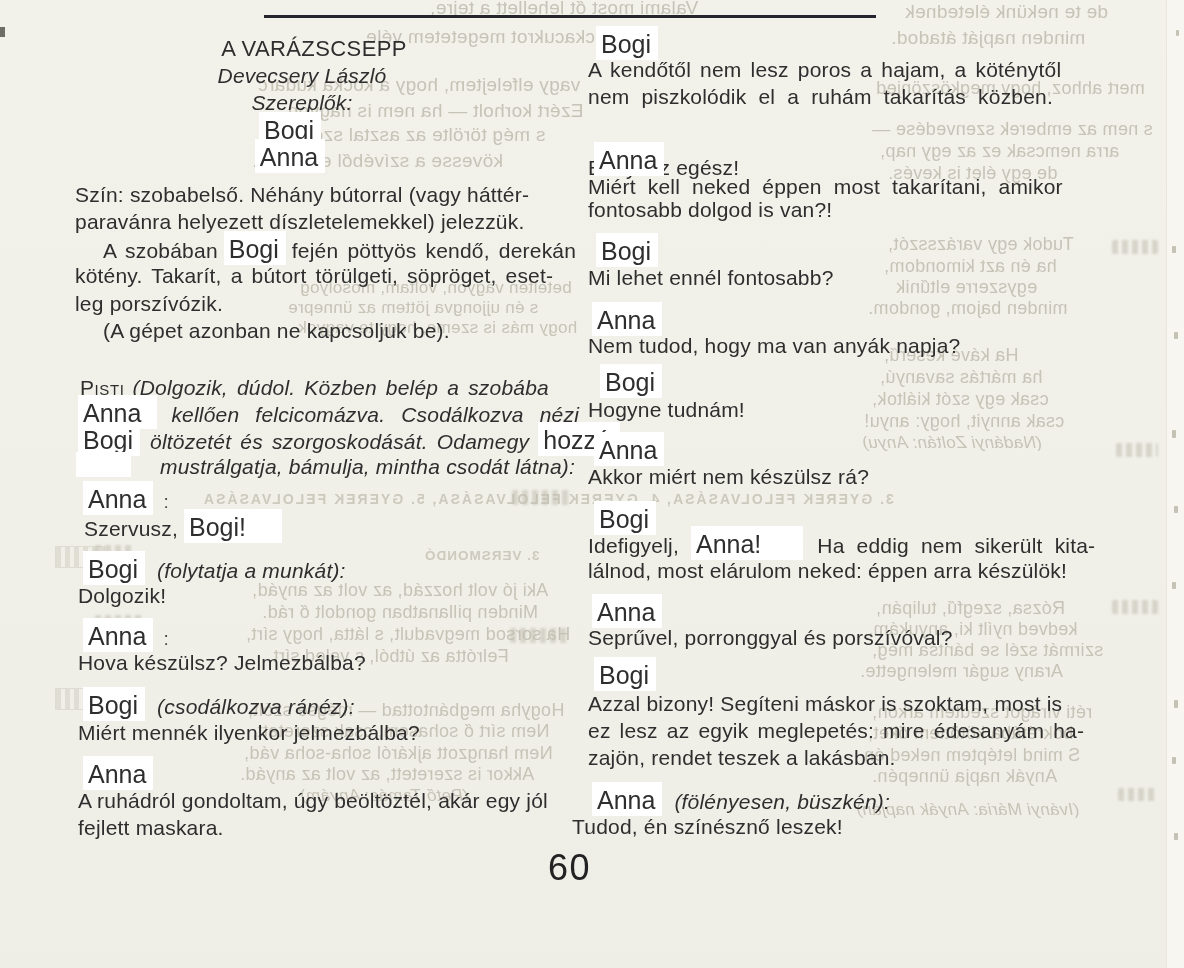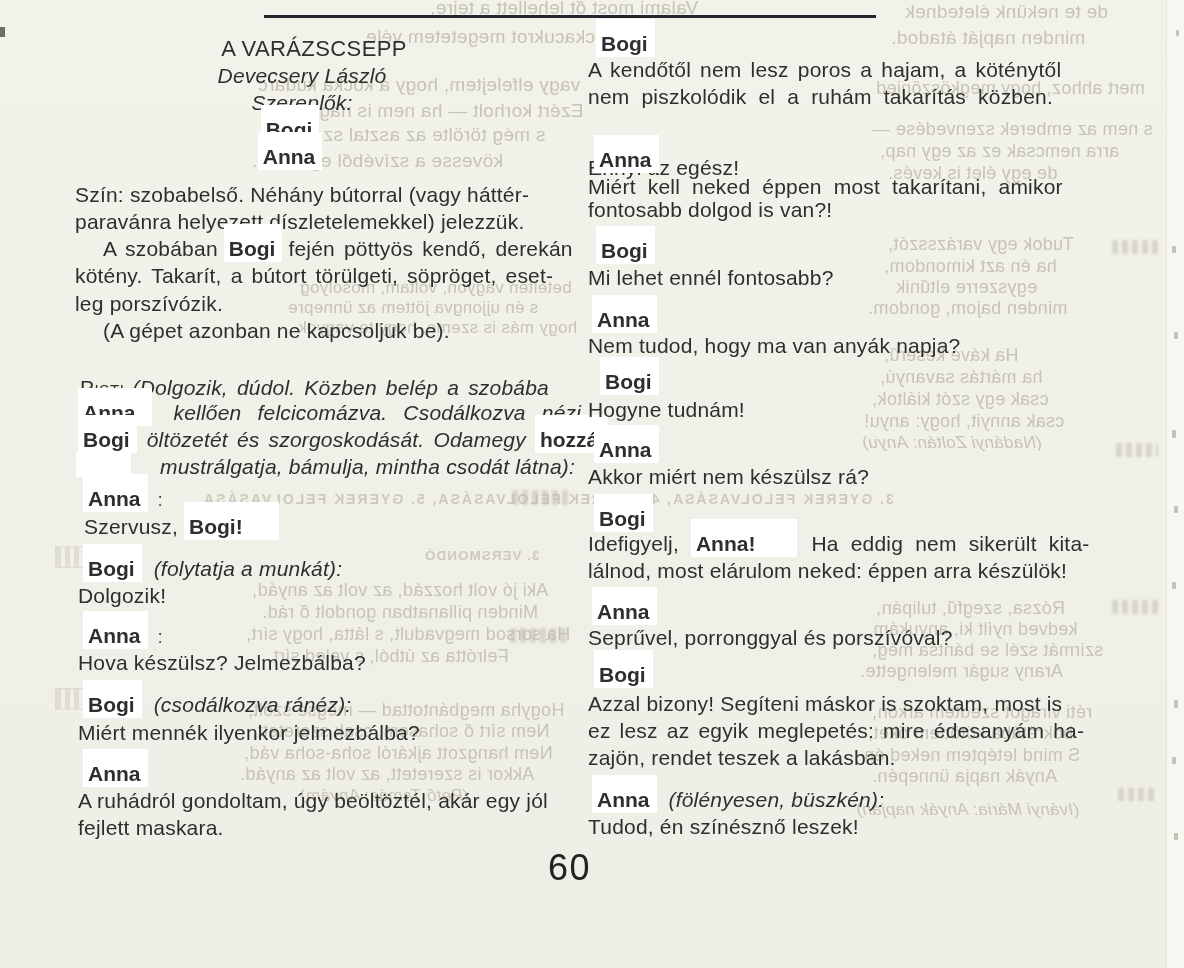--- a/index.html
+++ b/index.html
@@ -6,21 +6,21 @@
   .page{
     position:relative; width:1184px; height:968px; overflow:hidden;
     background:linear-gradient(180deg,#f2f1ea 0%, #f1f0e8 55%, #efeee6 100%);
     font-family:"Liberation Sans","DejaVu Sans",sans-serif;
     color:#2e2e2e;
   }
   .t{position:absolute; white-space:nowrap; font-size:21px; line-height:26px; letter-spacing:.2px; color:#2e2e2e;}
   .it{font-style:italic;}
   .ctr{text-align:center;}
   .ws1{word-spacing:3px;} .ws2{word-spacing:6px;} .ws3{word-spacing:10px;}
-  .name{font-weight:700; background:#ffffff; padding:13px 7px 2px 5px; letter-spacing:0; font-size:21px;}
+  .name{font-weight:400; background:#ffffff; padding:4px 7px 2px 5px; letter-spacing:0; font-size:25px;}
   .suffix{color:#4a4a48; margin-left:10px; font-size:19px;}
   .dir{font-style:italic; margin-left:12px;}
   .smallcaps{font-variant:small-caps; letter-spacing:.6px;}
   .title{font-size:22px; letter-spacing:.4px;}
   .pagenum{font-size:36px; letter-spacing:1.5px; color:#222;}
   .rule{position:absolute; left:264px; top:15px; width:612px; height:3px; background:#25252e;}
   .ghost{position:absolute; white-space:nowrap; color:#c6c3b7; transform:scaleX(-1); transform-origin:50% 50%;
          filter:blur(.6px); font-size:18px; letter-spacing:.3px;}
   .g19{font-size:19px;} .g17{font-size:17px;}
   .ghead{font-size:14px; font-weight:700; letter-spacing:2px; color:#ccc9bd;}
@@ -119,21 +119,21 @@
   <div class="t ctr" style="left:105px; top:144px; width:370px;"><span class="name">Anna</span></div>
 
   <div class="t" style="left:75px;  top:182px;">Szín: szobabelső. Néhány bútorral (vagy háttér-</div>
   <div class="t" style="left:75px;  top:209px;">paravánra helyezett díszletelemekkel) jelezzük.</div>
   <div class="t ws1" style="left:103px; top:236px;"><span>A szobában</span><span class="name" style="margin:0 6px;">Bogi</span><span>fején pöttyös kendő, derekán</span></div>
   <div class="t ws1" style="left:75px;  top:263px;">kötény. Takarít, a bútort törülgeti, söpröget, eset-</div>
   <div class="t" style="left:75px;  top:291px;">leg porszívózik.</div>
   <div class="t" style="left:103px; top:318px;">(A gépet azonban ne kapcsoljuk be).</div>
 
   <div class="t ws1" style="left:80px; top:375px;"><span class="smallcaps">Pisti</span><span class="it" style="margin-left:8px;">(Dolgozik, dúdol. Közben belép a szobába</span></div>
-  <div class="t" style="left:78px; top:400px;"><span class="name" style="padding-right:16px;">Anna</span><span class="it ws3" style="margin-left:22px;">kellően felcicomázva. Csodálkozva nézi</span></div>
+  <div class="t" style="left:78px; top:400px;"><span class="name" style="padding-right:16px;">Anna</span><span class="it ws3" style="margin-left:14px;">kellően felcicomázva. Csodálkozva nézi</span></div>
   <div class="t" style="left:78px; top:427px;"><span class="name">Bogi</span><span class="it ws1" style="margin-left:10px;">öltözetét és szorgoskodását. Odamegy</span><span class="name" style="margin-left:9px; padding-right:10px;">hozzá</span></div>
   <div class="patchbox" style="left:76px; top:452px; width:55px; height:25px;"></div>
   <div class="t it" style="left:160px; top:454px;">mustrálgatja, bámulja, mintha csodát látna):</div>
 
   <div class="t" style="left:83px; top:486px;"><span class="name">Anna</span><span class="suffix">:</span></div>
   <div class="t" style="left:84px; top:514px;"><span>Szervusz, </span><span class="name" style="padding-right:36px;">Bogi!</span></div>
 
   <div class="t" style="left:83px; top:556px;"><span class="name">Bogi</span><span class="dir">(folytatja a munkát):</span></div>
   <div class="t" style="left:78px; top:583px;">Dolgozik!</div>
 
@@ -174,17 +174,17 @@
 
   <div class="t" style="left:592px; top:599px;"><span class="name">Anna</span></div>
   <div class="t" style="left:588px; top:625px;">Seprűvel, porronggyal és porszívóval?</div>
 
   <div class="t" style="left:594px; top:662px;"><span class="name">Bogi</span></div>
   <div class="t" style="left:588px; top:691px;">Azzal bizony! Segíteni máskor is szoktam, most is</div>
   <div class="t ws1" style="left:588px; top:718px;">ez lesz az egyik meglepetés: mire édesanyám ha-</div>
   <div class="t" style="left:588px; top:745px;">zajön, rendet teszek a lakásban.</div>
 
   <div class="t" style="left:592px; top:787px;"><span class="name">Anna</span><span class="dir">(fölényesen, büszkén):</span></div>
-  <div class="t" style="left:588px; top:814px;">Tudod, én színésznő leszek!</div>
+  <div class="t" style="left:572px; top:814px;">Tudod, én színésznő leszek!</div>
 
   <div class="t pagenum" style="left:548px; top:855px;">60</div>
 
 </div>
 
 </body></html>

